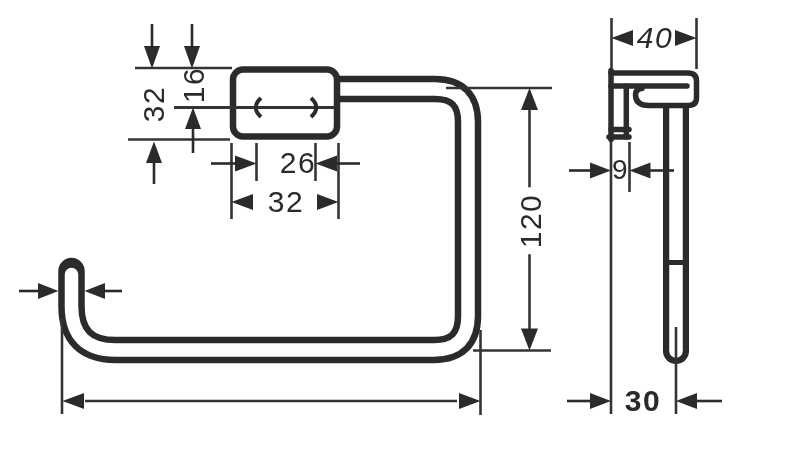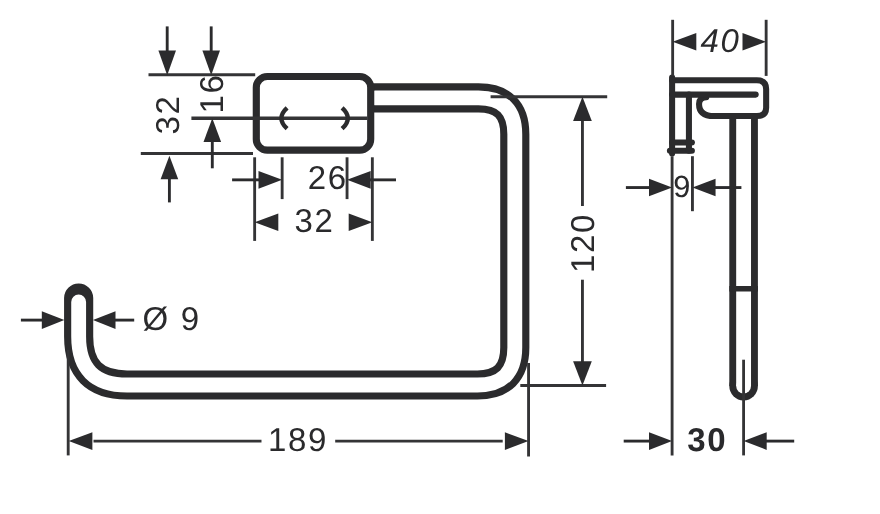--- a/index.html
+++ b/index.html
@@ -143,23 +143,21 @@
   </svg>
 
   <div class="lbl rot" style="left:154px;top:104px;">32</div>
 
   <div class="lbl rot" style="left:194px;top:85px;">16</div>
 
   <div class="lbl" style="left:298px;top:163px;">26</div>
 
   <div class="lbl" style="left:286px;top:202px;">32</div>
 
-  <div class="lbl" style="left:156px;top:291px;">Ø 9</div>
 
-  <div class="lbl bg" style="left:271px;top:401px;">189</div>
 
   <div class="lbl rot bg" style="left:531px;top:221px;">120</div>
 
   <div class="lbl" style="left:655px;top:38px;font-style:italic;">40</div>
 
   <div class="lbl tight" style="left:620px;top:170px;">9</div>
 
   <div class="lbl" style="left:643px;top:401px;font-weight:bold;">30</div>
 
 </div>

